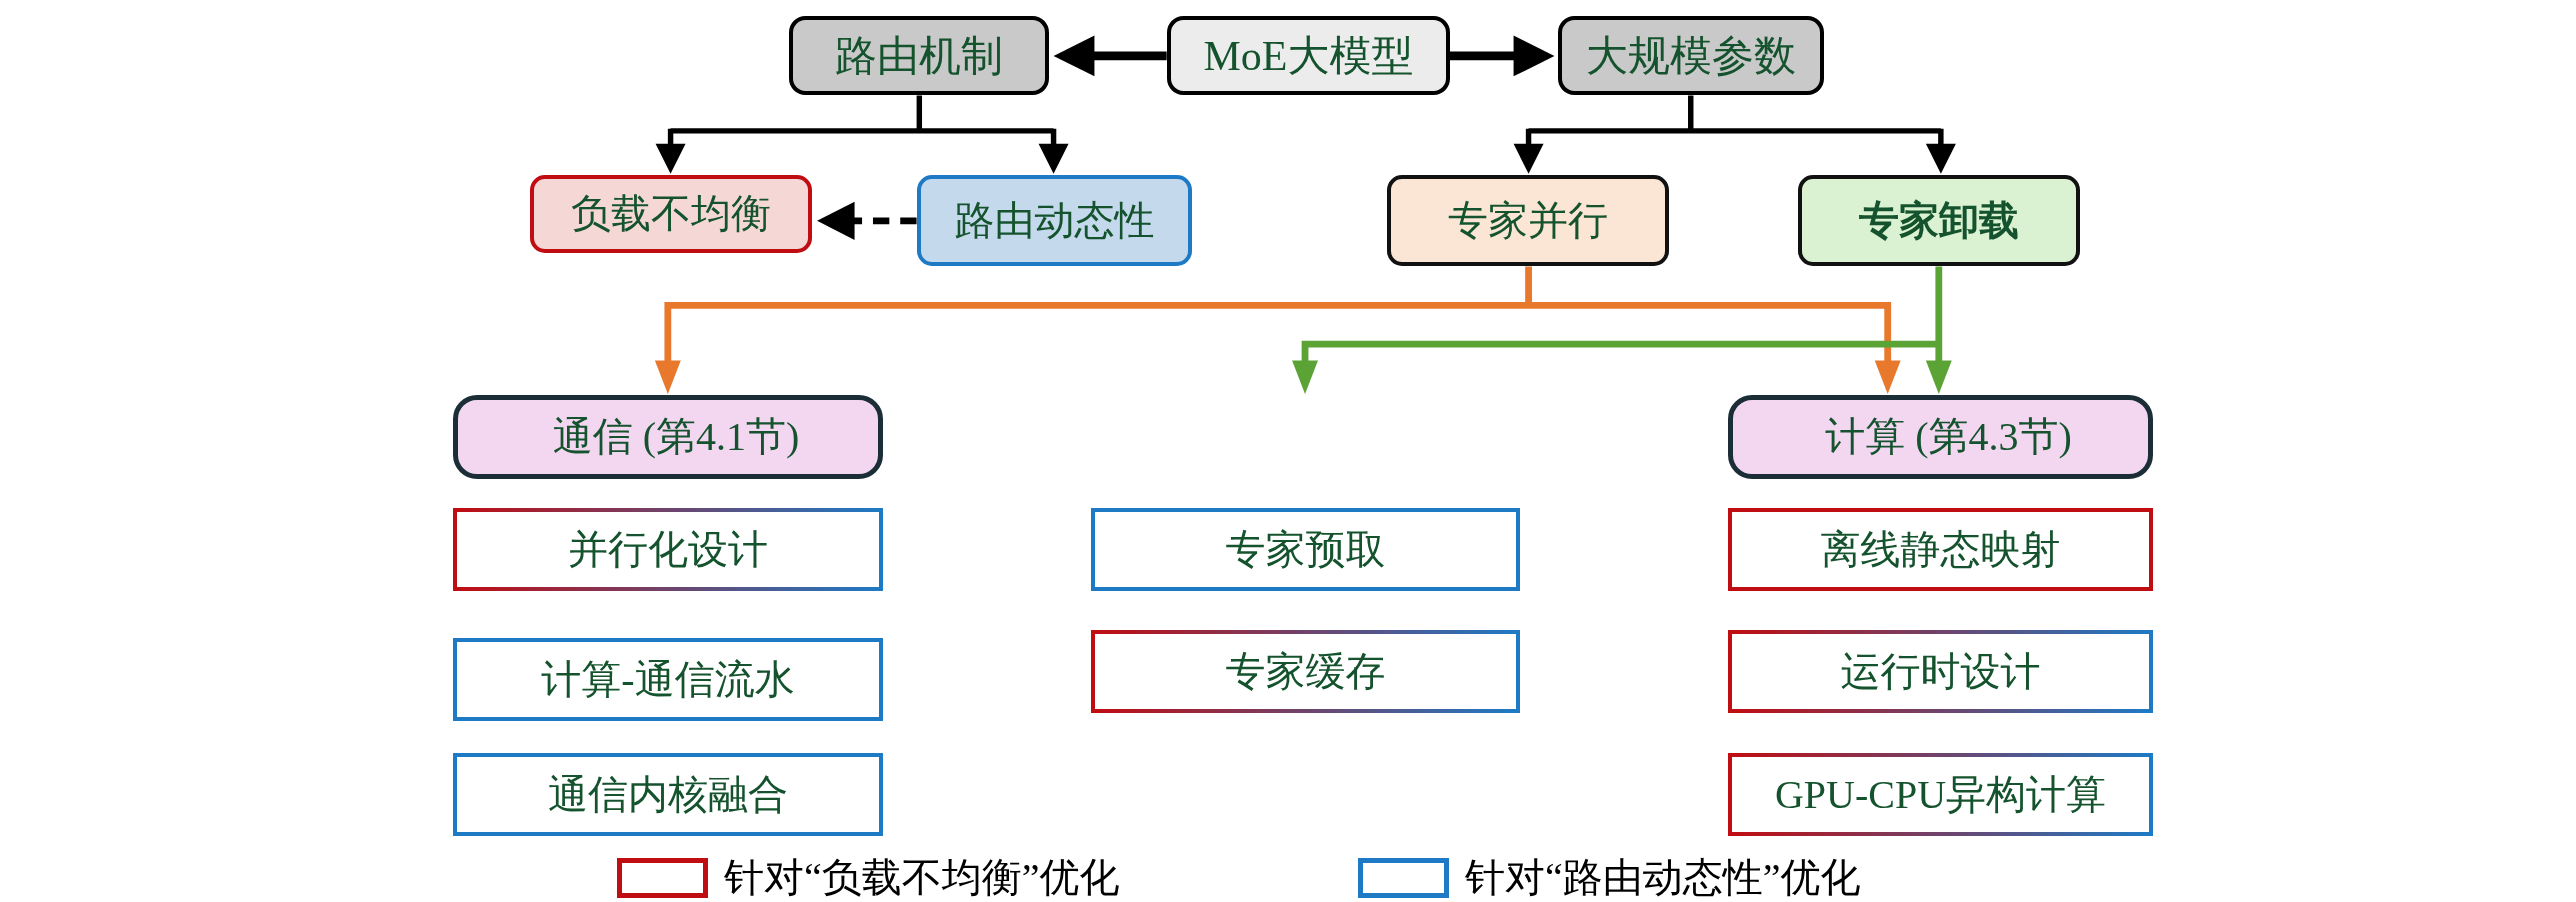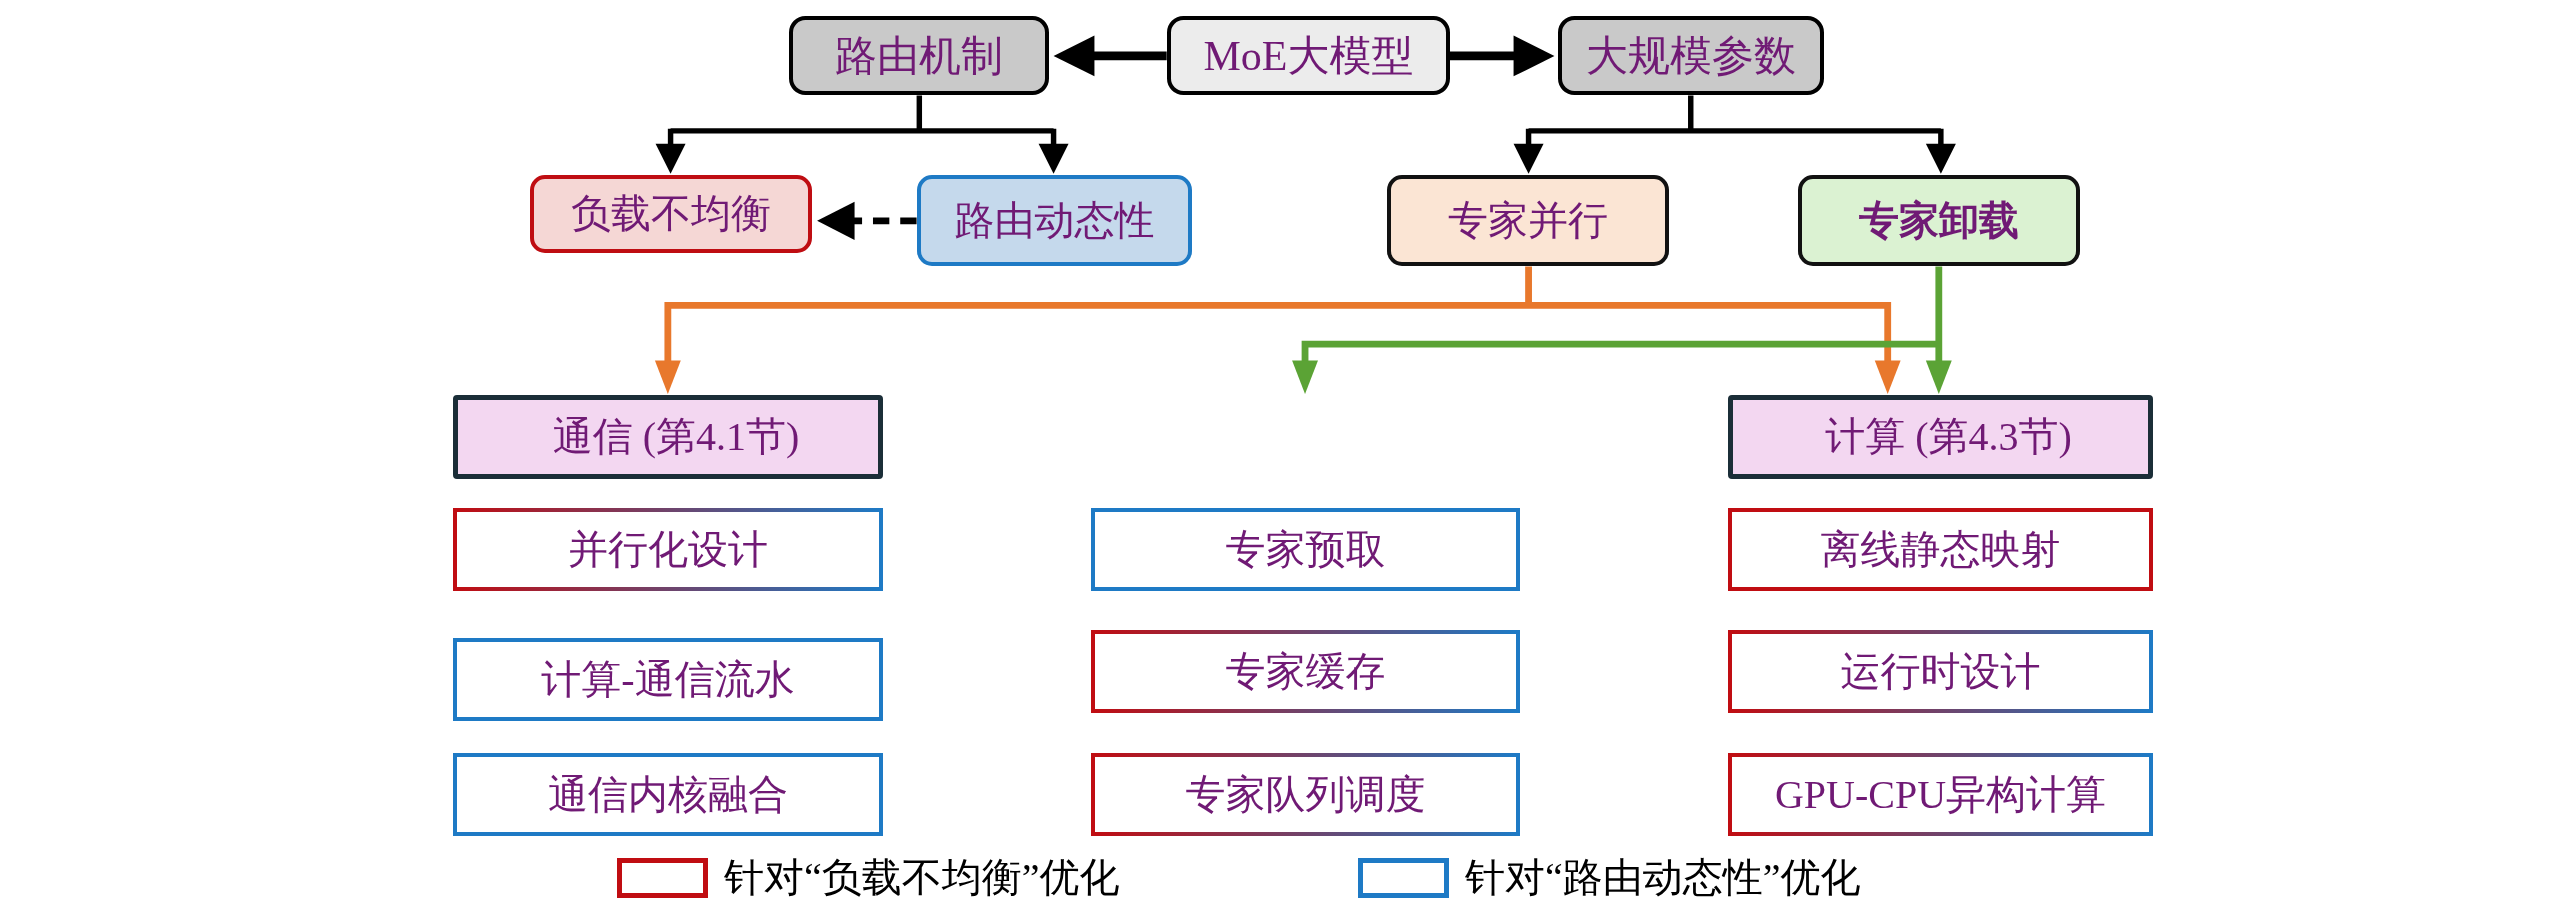--- a/index.html
+++ b/index.html
@@ -5,33 +5,33 @@
   html,body { margin:0; padding:0; background:#ffffff; }
   #canvas {
     position:relative; width:2576px; height:903px; background:#ffffff;
     font-family:"Liberation Serif","DejaVu Serif",serif; color:#000;
     overflow:hidden;
   }
   #wires { position:absolute; left:0; top:0; width:2576px; height:903px; z-index:0; }
   .box {
     position:absolute; box-sizing:border-box; z-index:1;
     display:flex; align-items:center; justify-content:center;
-    font-size:40px; line-height:1; color:#701a75; text-align:center;
+    font-size:40px; line-height:1; color:#14532d; text-align:center;
     background:#ffffff; white-space:nowrap;
   }
   
   .gray  { background:#c9c9c9; border:4.1px solid #000; border-radius:16.4px; font-size:42px; }
   .root  { background:#ececec; border:4.1px solid #000; border-radius:16.4px; font-size:42px; }
   
   .load  { background:#f5d7d5; border:4.8px solid #bf0d12; border-radius:15px; }
   .dyn   { background:#c5d9ec; border:4.8px solid #1e7ac5; border-radius:15px; }
   .par   { background:#fbe5d4; border:4.1px solid #111;    border-radius:15px; }
   .off   { background:#dbf2d2; border:4.1px solid #111;    border-radius:15px; }
   
-  .hdr   { background:#f3d7f1; border:5.5px solid #1b2e38; border-radius:4px;padding-left:16px; }
+  .hdr   { background:#f3d7f1; border:5.5px solid #1b2e38; border-radius:24px;padding-left:16px; }
   
   .b-red  { border:4.8px solid #c00d12; }
   .b-blue { border:4.8px solid #1e7ac5; }
   .b-grad { border:4.8px solid; border-image:linear-gradient(90deg,#c00d12,#1e7ac5) 1;font-family:Liberation Serif, serif; }
   
   .sw { position:absolute; box-sizing:border-box; background:#fff; z-index:1; width:91px; height:40px; }
   .sw-red  { border:5.5px solid #c00d12; }
   .sw-blue { border:5.5px solid #1e7ac5; }
   .lg-text { position:absolute; z-index:1; font-size:40px; line-height:1; display:flex; align-items:center; white-space:nowrap; }
 </style>
@@ -78,21 +78,20 @@
 
   <div class="box hdr" style="left:453px; top:395px; width:430px; height:84px;">通信 (第4.1节)</div>
   <div class="box hdr" style="left:1728px; top:395px; width:425px; height:84px;">计算 (第4.3节)</div>
 
   <div class="box b-grad" style="left:453px; top:508px; width:430px; height:83px;">并行化设计</div>
   <div class="box b-blue" style="left:453px; top:630px; width:430px; height:83px;margin-top:8px;">计算-通信流水</div>
   <div class="box b-blue" style="left:453px; top:753px; width:430px; height:83px;">通信内核融合</div>
 
   <div class="box b-blue" style="left:1091px; top:508px; width:429px; height:83px;">专家预取</div>
   <div class="box b-grad" style="left:1091px; top:630px; width:429px; height:83px;">专家缓存</div>
-  <div class="box b-grad" style="left:1091px; top:753px; width:429px; height:83px;">专家队列调度</div>
 
   <div class="box b-red" style="left:1728px; top:508px; width:425px; height:83px;">离线静态映射</div>
   <div class="box b-grad" style="left:1728px; top:630px; width:425px; height:83px;">运行时设计</div>
   <div class="box b-grad" style="left:1728px; top:753px; width:425px; height:83px;">GPU-CPU异构计算</div>
 
   <div class="sw sw-red" style="left:617px; top:858px;"></div>
   <div class="lg-text" style="left:724px; top:853px; height:49px;">针对“负载不均衡”优化</div>
   <div class="sw sw-blue" style="left:1358px; top:858px;"></div>
   <div class="lg-text" style="left:1465px; top:853px; height:49px;">针对“路由动态性”优化</div>
 

